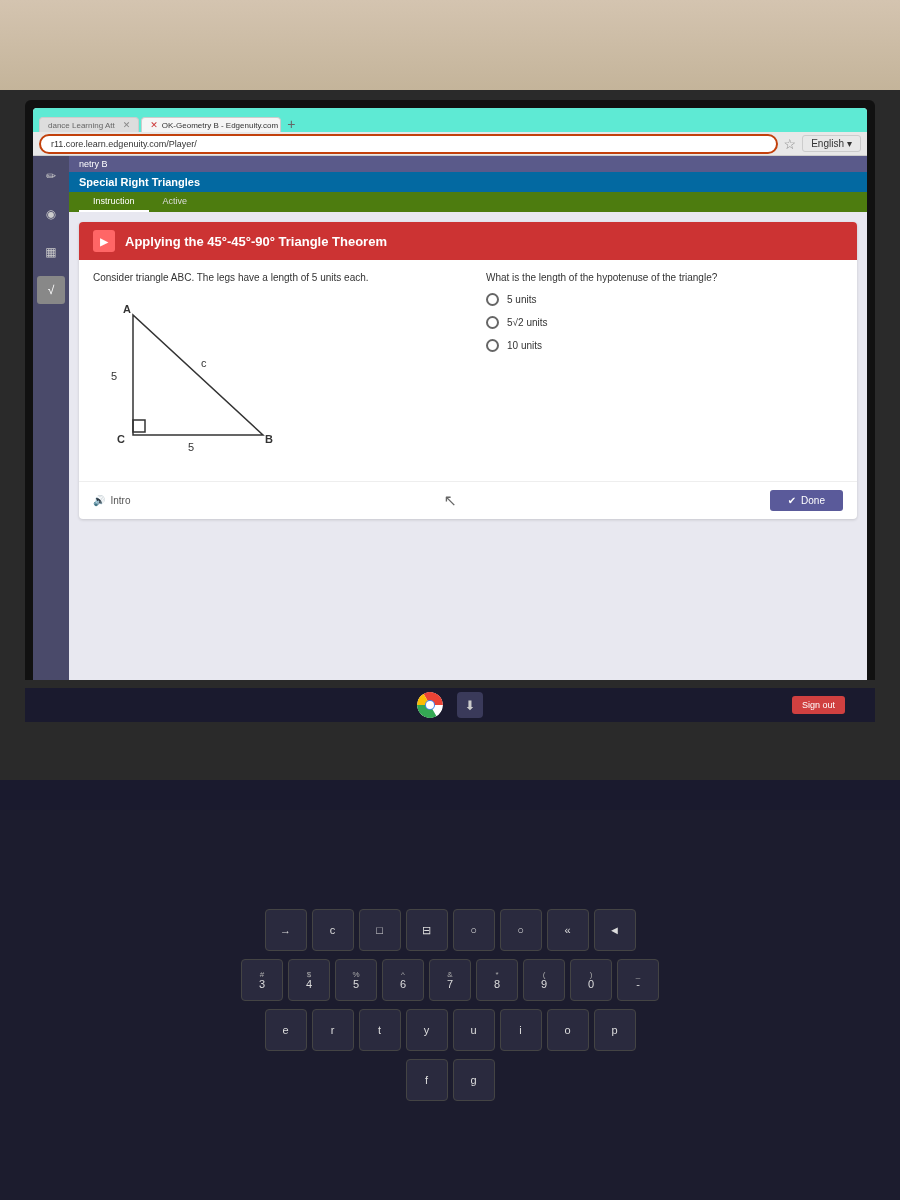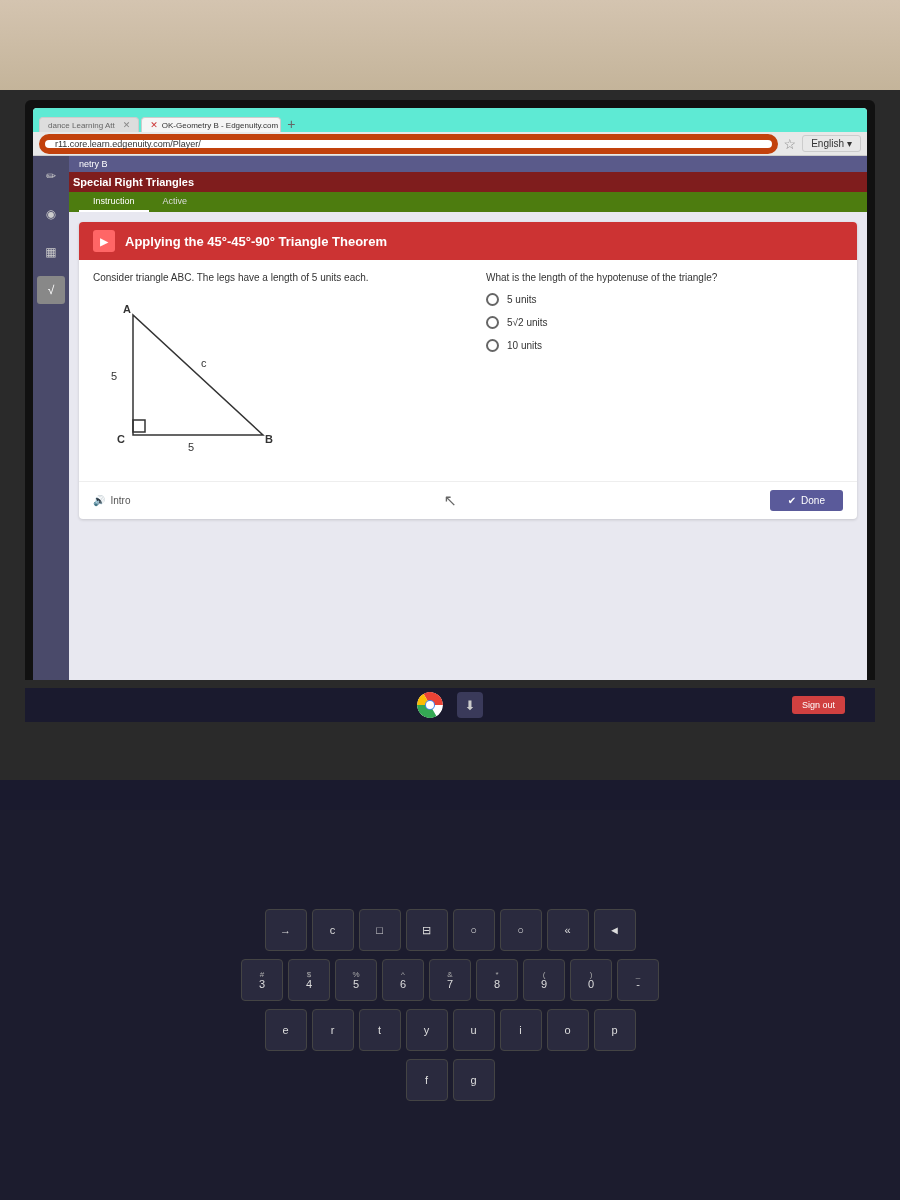--- a/index.html
+++ b/index.html
@@ -45,21 +45,21 @@
       font-size: 14px;
       color: #666;
       cursor: pointer;
       padding: 0 4px;
     }
 
     .address-bar {
       flex: 1;
       height: 20px;
       background: white;
-      border: 6px solid #c2410c;
+      border: 2px solid #c2410c;
       border-radius: 10px;
       padding: 0 10px;
       font-size: 9px;
       color: #333;
       display: flex;
       align-items: center;
     }
 
     .english-btn {
       background: #e8e8e8;
@@ -314,21 +314,21 @@
         <div class="sidebar-icon">▦</div>
         <div class="sidebar-icon" style="background:#888;color:white;">√</div>
       </div>
 
       <div style="flex:1;background:#e8e8f0;overflow:auto;">
 
         <div style="background:#5a5a8a;color:white;padding:3px 10px;font-size:9px;display:flex;align-items:flex-end;">
           <span>netry B</span>
         </div>
 
-        <div style="background:#7f1d1d;color:white;padding:4px 4px;font-size:11px;font-weight:bold;">
+        <div style="background:#0369a1;color:white;padding:4px 10px;font-size:11px;font-weight:bold;">
           <span>Special Right Triangles</span>
         </div>
 
         <div style="background:#4d7c0f;display:flex;padding:0 10px;">
           <div style="padding:4px 14px;font-size:9px;color:white;border-bottom:2px solid white;cursor:pointer;">
             <span>Instruction</span>
           </div>
           <div style="padding:4px 14px;font-size:9px;color:#ddd;cursor:pointer;">
             <span>Active</span>
           </div>

